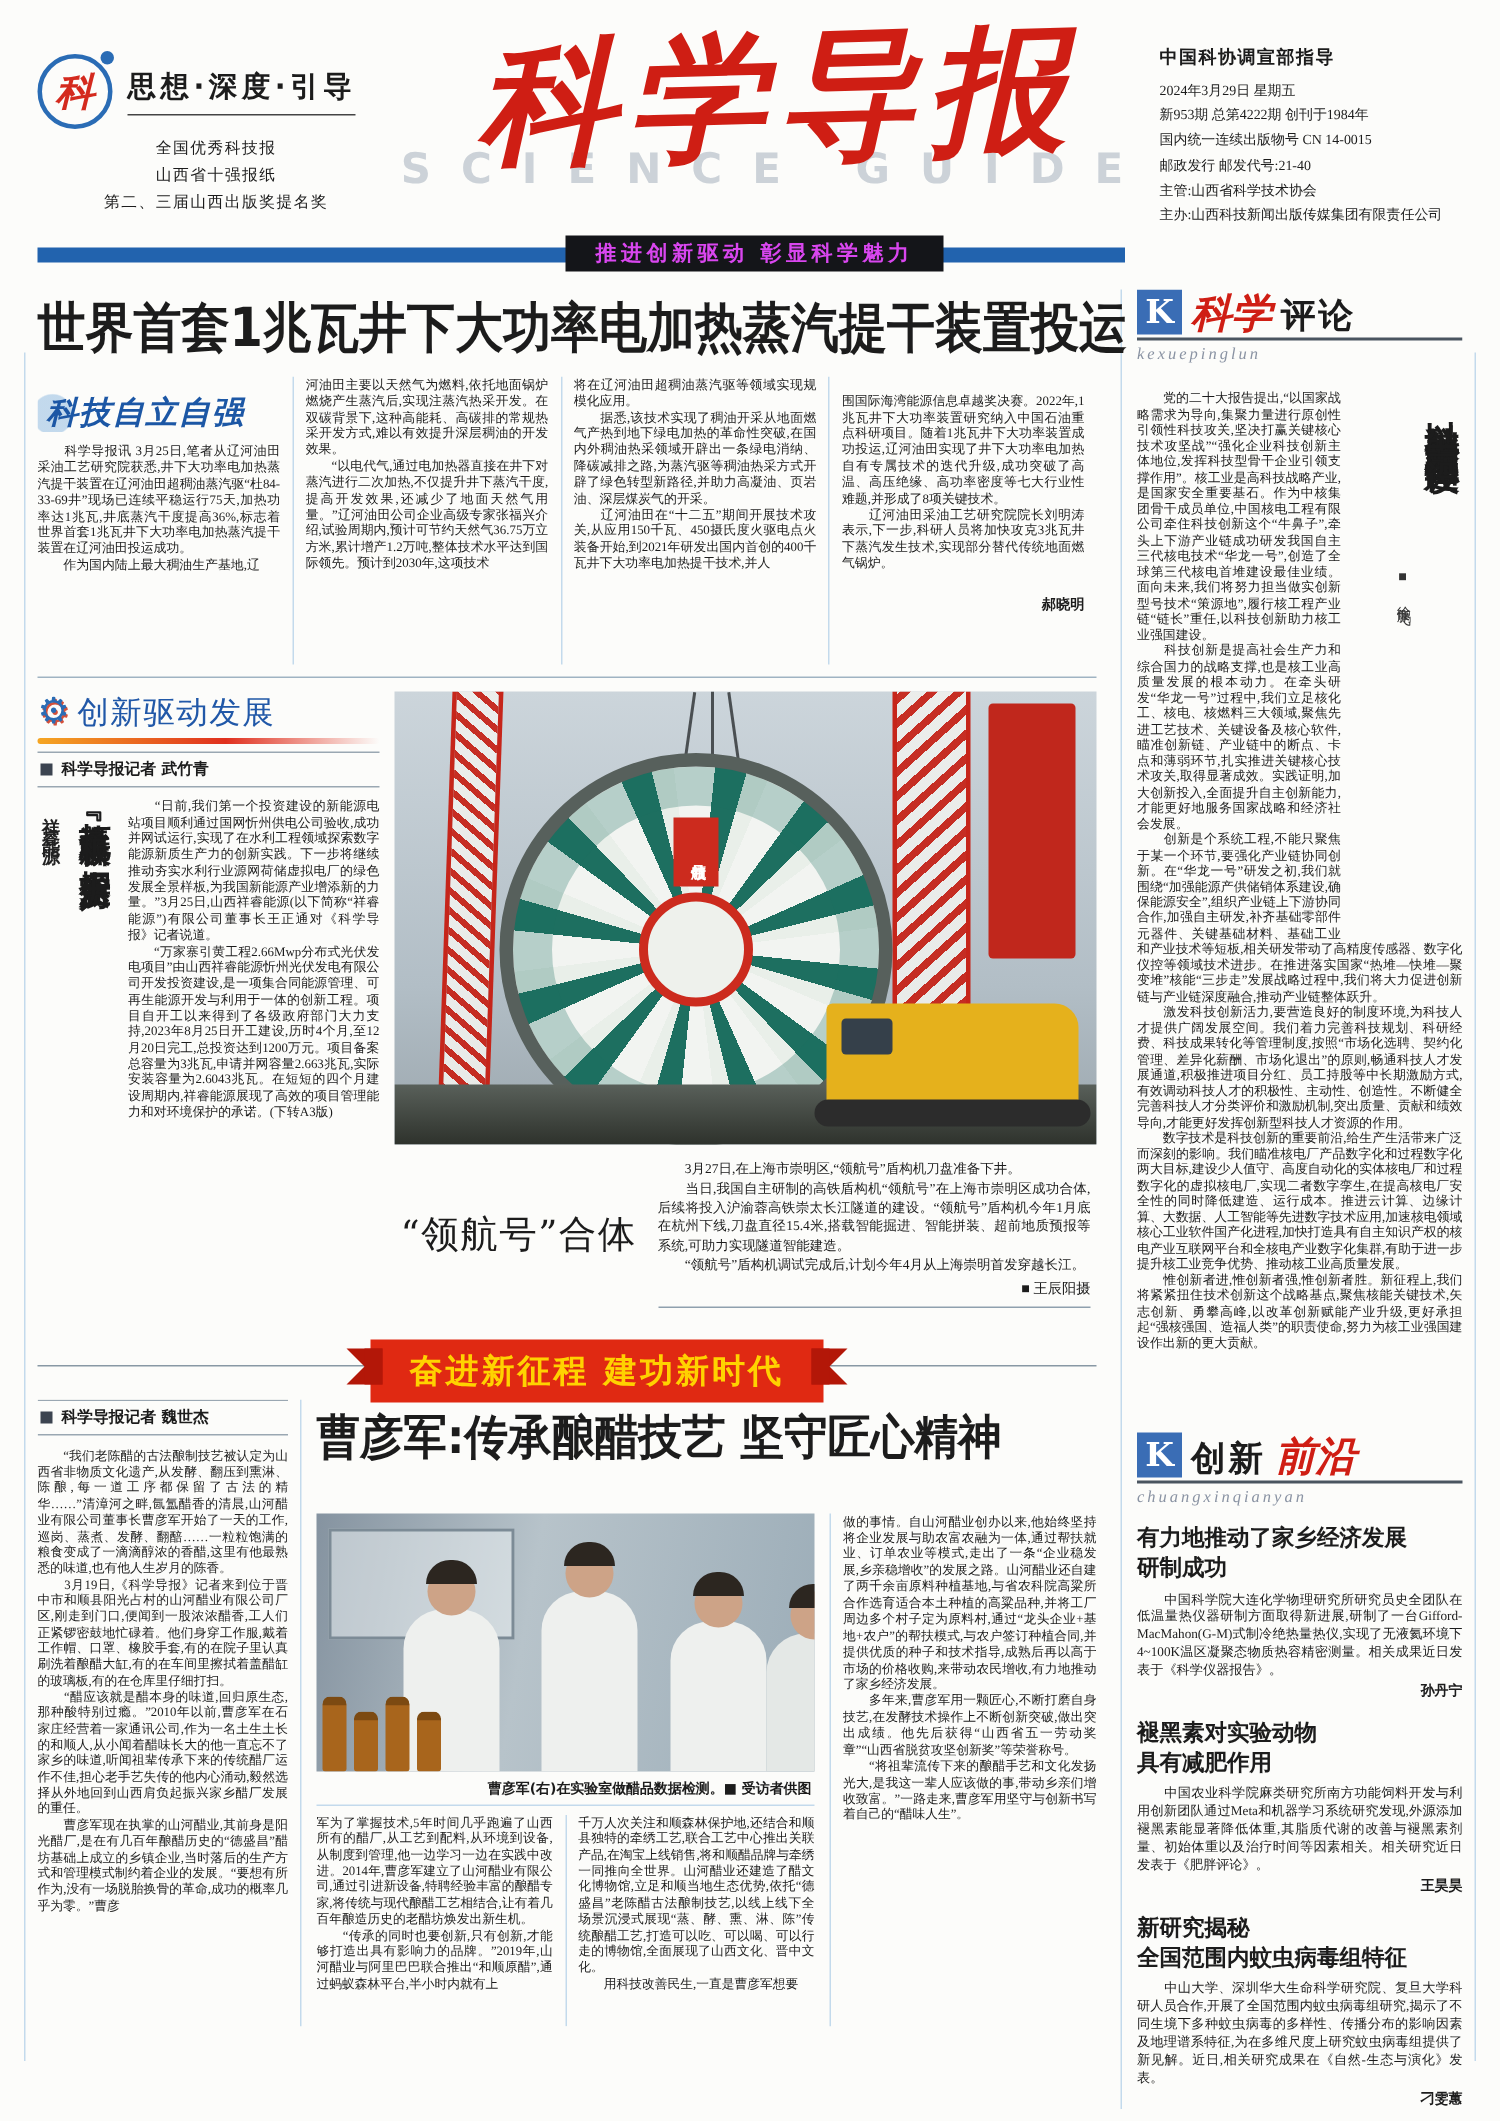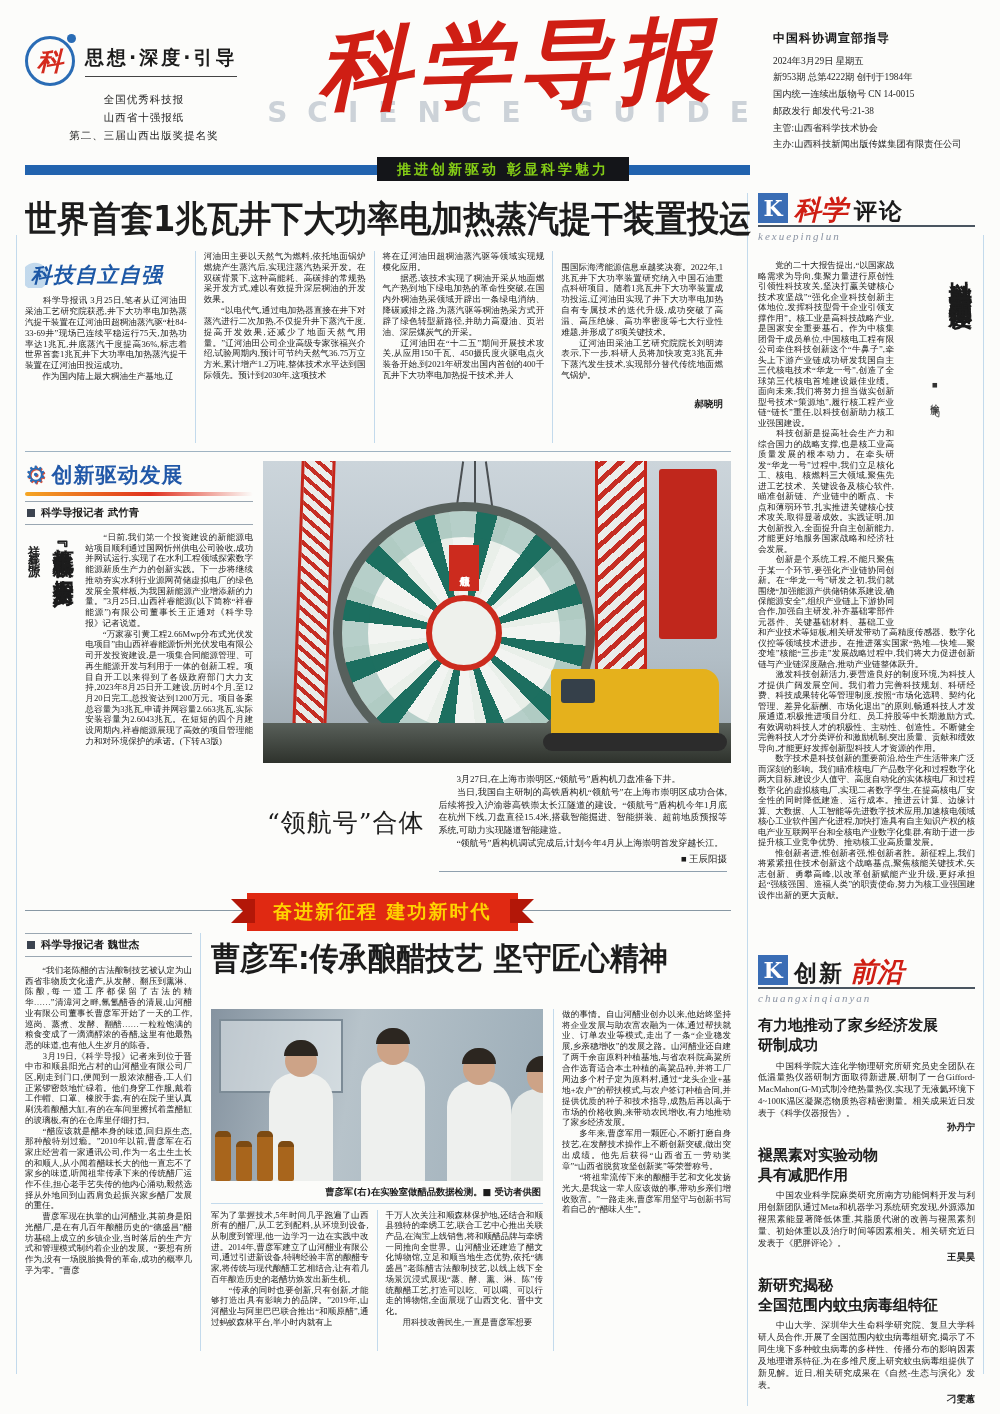--- a/index.html
+++ b/index.html
@@ -21,21 +21,21 @@
   .honors{font-size:10.5px;line-height:1.7;text-align:center;margin-top:5px;letter-spacing:1px;}
   .title-block{flex:1;text-align:center;position:relative;padding-top:2px;}
   .paper-title{font-size:92px;line-height:1;color:#cf1e14;font-weight:900;letter-spacing:8px;
                font-family:"DejaVu Serif",serif;font-style:italic;transform:rotate(-1.5deg);}
   .paper-title-en{font-size:28px;color:#ccd2d8;font-weight:bold;letter-spacing:20px;margin-top:-14px;
                   font-family:"DejaVu Sans",sans-serif;}
   .info-block{width:202px;font-size:9.3px;line-height:1.8;padding-top:12px;}
   .info-guidance{font-weight:bold;font-size:12px;letter-spacing:1px;margin-bottom:3px;font-family:"DejaVu Sans",sans-serif;}
   .bars{position:relative;margin:4px 25px 0;height:24px;}
   .bar-blue{position:absolute;top:8px;left:0;width:725px;height:10px;background:#2263ae;}
-  .bar-black{position:absolute;top:0;left:352px;width:252px;height:24px;background:#141519;color:#84cc16;
+  .bar-black{position:absolute;top:0;left:352px;width:252px;height:24px;background:#141519;color:#d946ef;
              font-size:14px;font-weight:bold;line-height:24px;text-align:center;letter-spacing:3px;
              font-family:"DejaVu Sans",sans-serif;}
 
   
   .content{display:flex;padding:12px 25px 0;gap:16px;}
   .left-region{width:706px;flex:none;}
   .right-region{flex:1;border-left:1px solid #c3daec;padding-left:10px;min-width:0;}
 
   
   .lead-headline{font-family:"DejaVu Sans",sans-serif;font-weight:900;font-size:32px;white-space:nowrap;
@@ -47,21 +47,21 @@
   .badge-selfreliance{display:inline-block;color:#1c57a5;font-weight:900;font-size:21px;font-style:italic;
         letter-spacing:1px;margin-bottom:7px;font-family:"DejaVu Serif",serif;padding-left:6px;
         background:radial-gradient(circle at 10px 55%,rgba(125,175,220,.45) 0 13px,transparent 14px);}
   .lead-author{text-align:right;font-weight:bold;font-size:9.5px;font-family:"DejaVu Sans",sans-serif;margin-top:6px;}
 
   
   .mid-band{display:flex;gap:10px;margin-top:9px;height:420px;}
   .innov{width:228px;flex:none;display:flex;flex-direction:column;}
   .innov-badge{display:flex;align-items:center;gap:5px;}
   .gear-icon{font-size:24px;color:#2a6cb5;text-shadow:1px 1px 0 #d4503a;line-height:1;}
-  .innov-badge-text{font-size:21px;font-weight:700;color:#2158a8;font-family:"DejaVu Sans",sans-serif;letter-spacing:1px;}
+  .innov-badge-text{font-size:21px;font-weight:400;color:#2158a8;font-family:"DejaVu Sans",sans-serif;letter-spacing:1px;}
   .innov-underline{height:4px;border-radius:3px;margin:3px 0 5px;background:linear-gradient(90deg,#f5a623,#e0301e 55%,rgba(224,48,30,0));}
   .byline{display:flex;align-items:center;gap:6px;font-size:10.5px;font-weight:bold;font-family:"DejaVu Sans",sans-serif;
           border-top:1px solid #9aa7b2;border-bottom:1px solid #9aa7b2;padding:4px 2px;}
   .bullet{width:8px;height:8px;background:#3c4450;display:inline-block;flex:none;}
   .innov-flex{display:flex;gap:8px;flex:1;margin-top:7px;overflow:hidden;}
   .kicker-vert{writing-mode:vertical-rl;font-size:12px;font-weight:bold;letter-spacing:7px;color:#222;padding-top:3px;}
   .big-vert{writing-mode:vertical-rl;font-size:21px;font-weight:900;line-height:1.3;letter-spacing:1px;
             font-family:"DejaVu Serif",serif;}
   .innov-body{flex:1;font-size:8.6px;line-height:1.25;text-align:justify;white-space:pre-line;overflow:hidden;}
 
@@ -90,21 +90,21 @@
 
   .caption-row{display:flex;gap:14px;padding:10px 4px 0;align-items:center;}
   .caption-title{font-size:25px;letter-spacing:1px;white-space:nowrap;font-family:"DejaVu Serif",serif;}
   .caption-right{flex:1;min-width:0;}
   .caption-text{font-size:9px;line-height:1.42;text-align:justify;white-space:pre-line;}
   .caption-credit{text-align:right;font-weight:normal;font-size:9.5px;margin-top:3px;border-bottom:1px solid #8fa0ae;padding-bottom:5px;}
 
   
   .ribbon-row{position:relative;height:40px;margin-top:10px;}
   .ribbon-row::before{content:"";position:absolute;left:0;right:0;top:19px;border-top:1.5px solid #8898a4;}
-  .ribbon{position:absolute;left:222px;top:2px;background:#e02912;color:#ffd200;font-weight:900;font-size:19px;
+  .ribbon{position:absolute;left:222px;top:2px;background:#e02912;color:#ffd200;font-weight:900;font-size:22px;
           font-family:"DejaVu Sans",sans-serif;padding:6px 26px;letter-spacing:2px;z-index:2;}
   .ribbon::before{content:"";position:absolute;left:-16px;top:6px;border:12px solid #b31708;border-left-color:transparent;z-index:-1;}
   .ribbon::after{content:"";position:absolute;right:-16px;top:6px;border:12px solid #b31708;border-right-color:transparent;z-index:-1;}
 
   
   .vinegar{display:grid;grid-template-columns:176px 332px 1fr;column-gap:10px;margin-top:2px;height:418px;overflow:hidden;}
   .v-col1{grid-row:1/3;grid-column:1;border-right:1px solid #c3daec;padding-right:8px;overflow:hidden;}
   .v-col1-text{font-size:8.5px;line-height:1.26;text-align:justify;white-space:pre-line;margin-top:8px;}
   .v-head{grid-column:2/4;grid-row:1;font-family:"DejaVu Sans",sans-serif;font-weight:900;font-size:29px;
           white-space:nowrap;padding:4px 0 8px;transform:scaleY(1.08);transform-origin:top left;}
@@ -169,21 +169,21 @@
     </div>
     <div class="title-block">
       <div class="paper-title">科学导报</div>
       <div class="paper-title-en">SCIENCE GUIDE</div>
     </div>
     <div class="info-block">
       <div class="info-guidance">中国科协调宣部指导</div>
       <div>2024年3月29日 星期五</div>
       <div>新953期 总第4222期 创刊于1984年</div>
       <div>国内统一连续出版物号 CN 14-0015</div>
-      <div>邮政发行 邮发代号:21-38</div>
+      <div>邮政发行 邮发代号:21-40</div>
       <div>主管:山西省科学技术协会</div>
       <div>主办:山西科技新闻出版传媒集团有限责任公司</div>
     </div>
   </div>
   <div class="bars">
     <div class="bar-blue"></div>
     <div class="bar-black">推进创新驱动 彰显科学魅力</div>
   </div>
 
   <div class="content">

